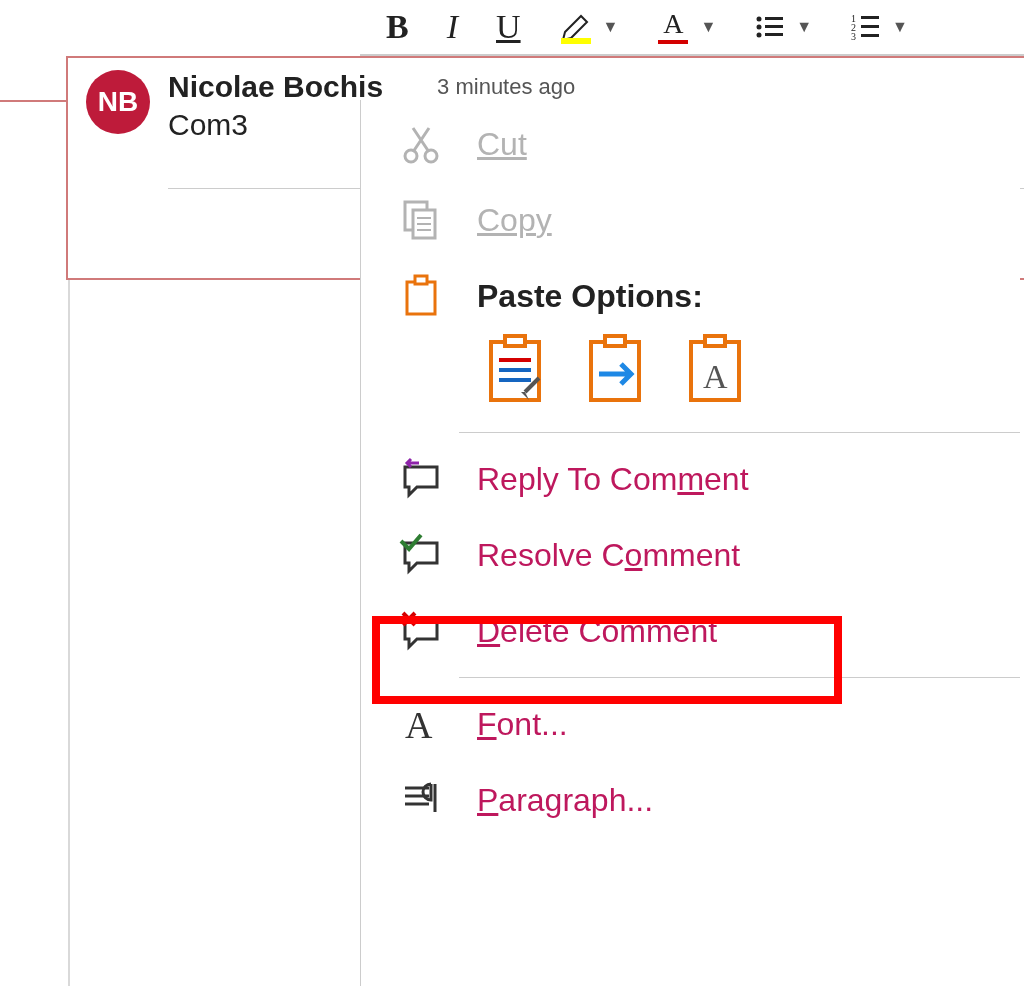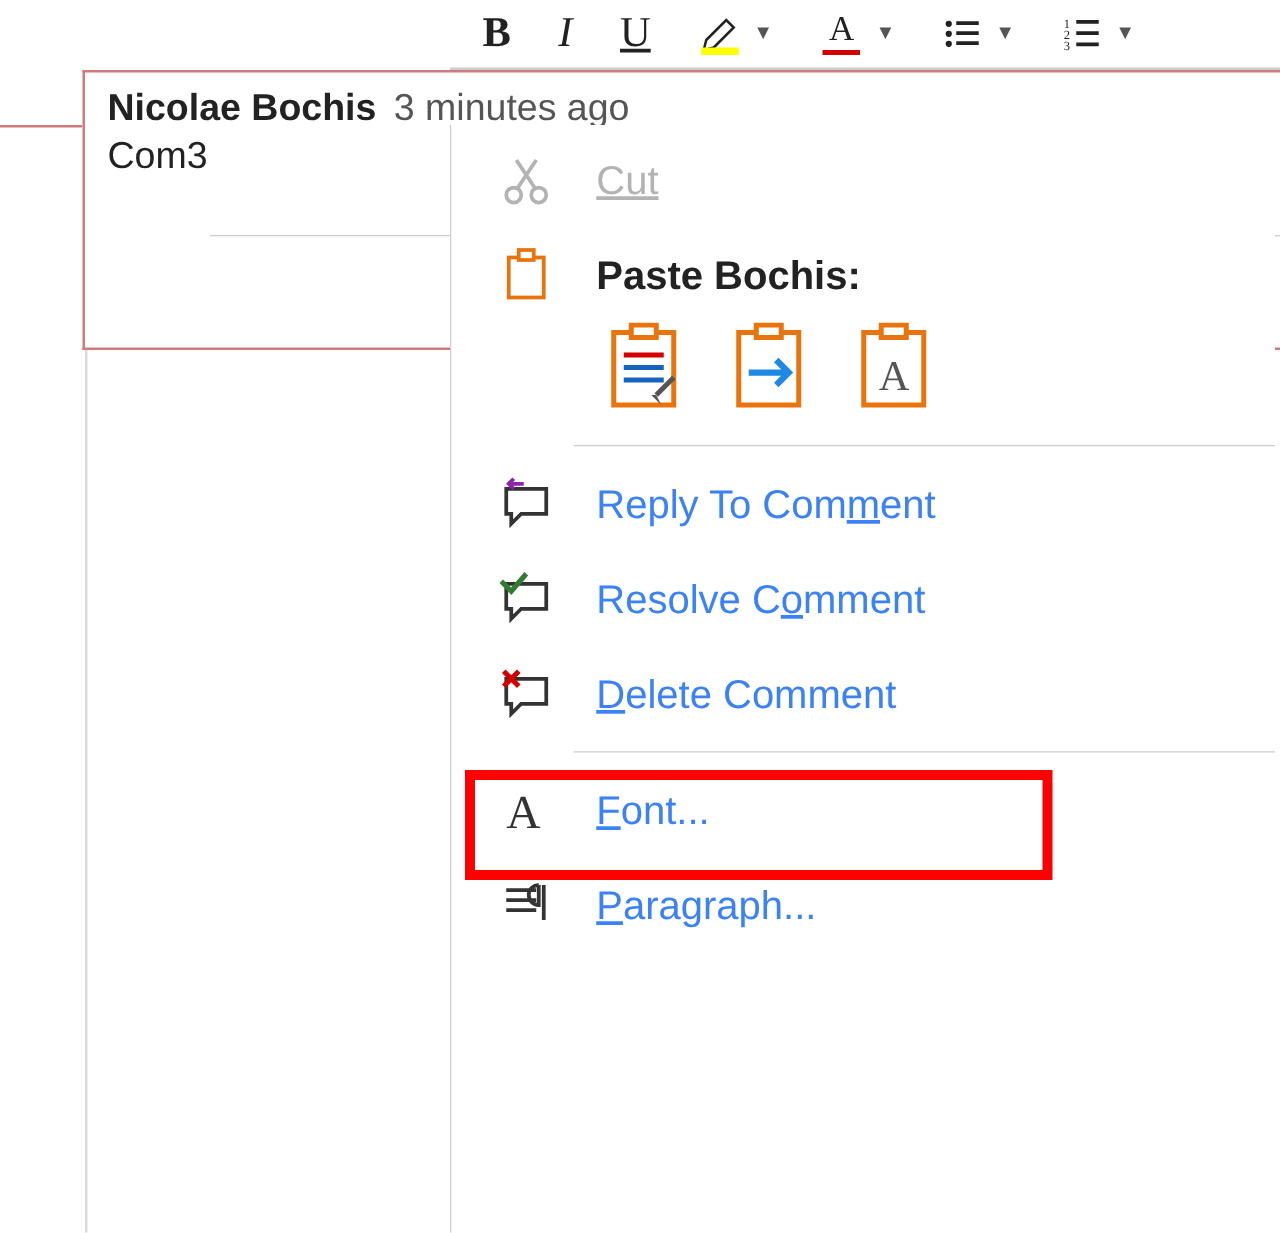--- a/index.html
+++ b/index.html
@@ -94,21 +94,21 @@
     border-radius: 50%;
     background: #be1b3a;
     color: #fff;
     font-weight: 600;
     font-size: 28px;
     display:flex; align-items:center; justify-content:center;
     flex-shrink: 0;
   }
   .comment-meta { display:flex; gap: 14px; align-items: center; flex-wrap:wrap;}
   .comment-author { font-weight: 700; font-size: 30px; }
-  .comment-time { color:#555; font-size: 30px; }
+  .comment-time { color:#555; font-size: 22px; margin-left: 40px; }
   .comment-body { font-size: 30px; color:#222; margin-top: 4px;}
   .comment-reply-sep {
     position:absolute; left:100px; right:0; top:130px;
     border-top: 1px solid #ccc;
   }
 
   
   .ctx-menu {
     position: absolute;
     top: 100px;
@@ -119,21 +119,21 @@
     border-left: 1px solid #ccc;
     padding-top: 6px;
     padding-left: 12px;
   }
   .ctx-item {
     display:flex;
     align-items:center;
     gap: 32px;
     padding: 14px 24px 14px 24px;
     font-size: 32px;
-    color:#3b82f6;
+    color:#be185d;
     height: 76px;
   }
   .ctx-item.disabled { color:#b3b3b3; }
   .ctx-icon {
     width: 48px; height: 48px;
     display:flex; align-items:center; justify-content:center;
     flex-shrink:0;
   }
   .ctx-icon svg { width: 44px; height: 44px; }
   .ctx-label { flex: 1; }
@@ -207,20 +207,21 @@
     </svg>
   </div>
   <div class="tb-btn chev">▼</div>
 </div>
 
 <div class="doc-col"></div>
 <div class="comment-line"></div>
 
 <div class="comment-card">
   <div class="comment-header">
+    <div class="avatar">NB</div>
     <div>
       <div class="comment-meta">
         <span class="comment-author">Nicolae Bochis</span>
         <span class="comment-time">3 minutes ago</span>
       </div>
       <div class="comment-body">Com3</div>
     </div>
   </div>
   <div class="comment-reply-sep"></div>
 </div>
@@ -231,29 +232,41 @@
     <span class="ctx-icon">
       <svg viewBox="0 0 44 44">
           <path d="M14 6 L30 30 M30 6 L14 30" stroke="#b3b3b3" stroke-width="3" fill="none"></path>
           <circle cx="12" cy="34" r="6" fill="none" stroke="#b3b3b3" stroke-width="3"></circle>
           <circle cx="32" cy="34" r="6" fill="none" stroke="#b3b3b3" stroke-width="3"></circle>
         </svg>
     </span>
     <span class="ctx-label"><span class="ul">Cut</span></span>
   </div>
 
+  <div class="ctx-item disabled">
+    <span class="ctx-icon">
+      <svg viewBox="0 0 44 44">
+          <rect x="6" y="4" width="22" height="28" fill="none" stroke="#b3b3b3" stroke-width="3"></rect>
+          <rect x="14" y="12" width="22" height="28" fill="#fff" stroke="#b3b3b3" stroke-width="3"></rect>
+          <line x1="18" y1="20" x2="32" y2="20" stroke="#b3b3b3" stroke-width="2"></line>
+          <line x1="18" y1="26" x2="32" y2="26" stroke="#b3b3b3" stroke-width="2"></line>
+          <line x1="18" y1="32" x2="32" y2="32" stroke="#b3b3b3" stroke-width="2"></line>
+        </svg>
+    </span>
+    <span class="ctx-label"><span class="ul">Copy</span></span>
+  </div>
 
   <div class="paste-header">
     <span class="ctx-icon">
       <svg viewBox="0 0 44 44">
           <rect x="8" y="8" width="28" height="32" fill="none" stroke="#e9730c" stroke-width="3"></rect>
           <rect x="16" y="2" width="12" height="8" fill="#fff" stroke="#e9730c" stroke-width="3"></rect>
         </svg>
     </span>
-    <span>Paste Bochis:</span>
+    <span>Paste Options:</span>
   </div>
 
   <div class="paste-options-row">
     <div class="paste-opt">
       <svg viewBox="0 0 64 72">
           <rect x="8" y="8" width="48" height="58" fill="#fff" stroke="#e9730c" stroke-width="4"></rect>
           <rect x="22" y="2" width="20" height="10" fill="#fff" stroke="#e9730c" stroke-width="4"></rect>
           <line x1="16" y1="26" x2="48" y2="26" stroke="#d40000" stroke-width="4"></line>
           <line x1="16" y1="36" x2="48" y2="36" stroke="#1565c0" stroke-width="4"></line>
           <line x1="16" y1="46" x2="48" y2="46" stroke="#1565c0" stroke-width="4"></line>

